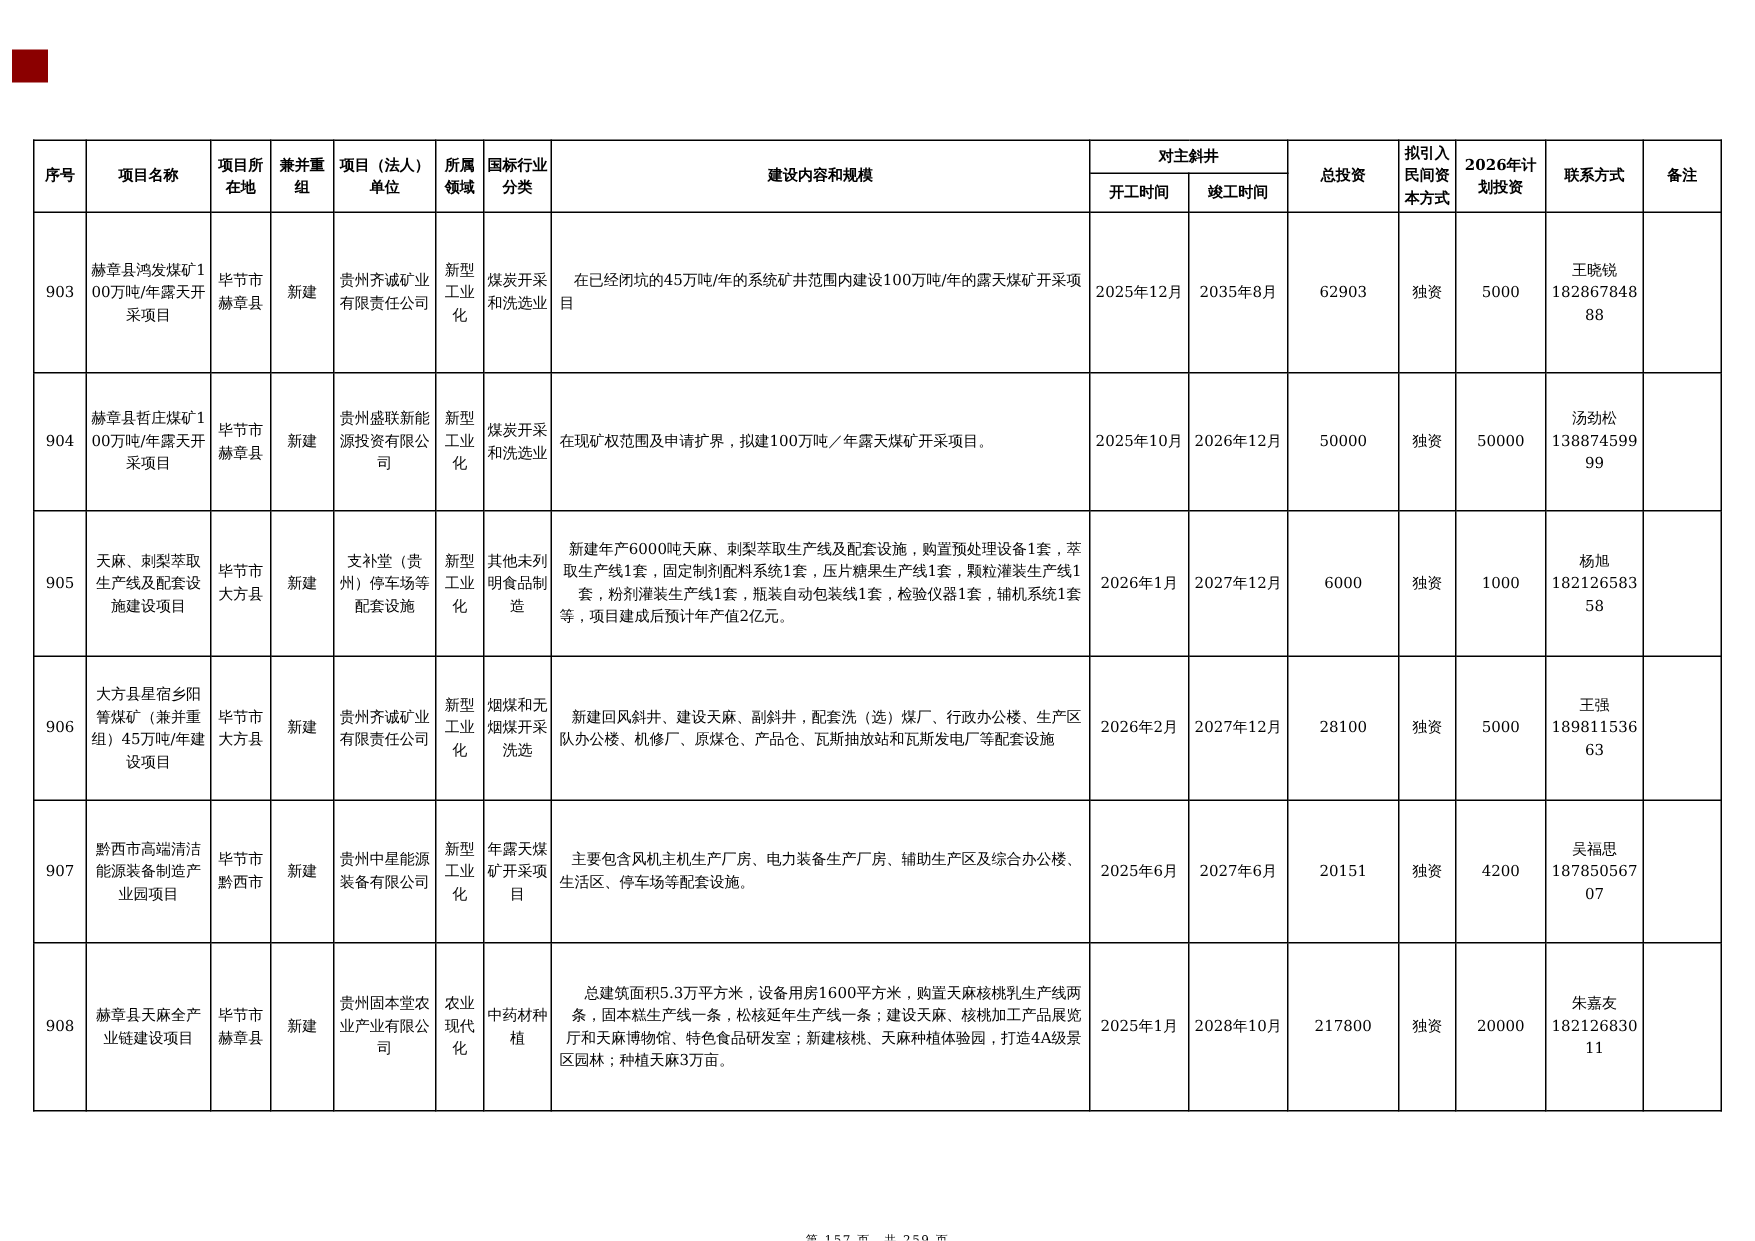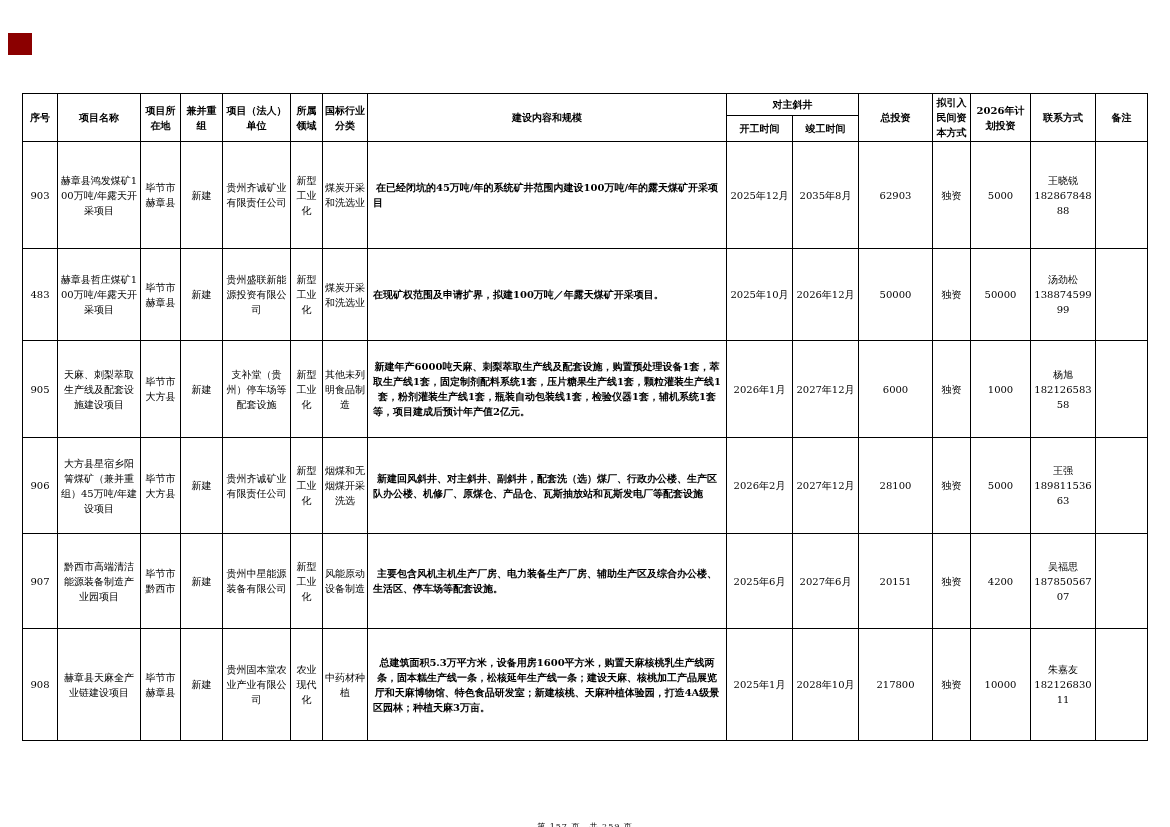--- a/index.html
+++ b/index.html
@@ -36,24 +36,23 @@
   .doc-table th { font-weight: bold; padding: 1px 1px; }
   thead tr.group-row { height: 22px; }
   thead tr.sub-row { height: 26px; }
   tbody tr:nth-child(1) { height: 107px; }
   tbody tr:nth-child(2) { height: 92px; }
   tbody tr:nth-child(3) { height: 97px; }
   tbody tr:nth-child(4) { height: 96px; }
   tbody tr:nth-child(5) { height: 95px; }
   tbody tr:nth-child(6) { height: 112px; }
   td.content-cell {
-    text-align: center;
+    text-align: right;
     text-align-last: left;
     padding: 2px 5px;
-    font-weight: bold;
   }
   .contact-name, .contact-phone { display: block; }
   .page-footer {
     position: absolute;
     left: 0; right: 0;
     top: 821px;
     text-align: center;
     font-size: 8px;
     letter-spacing: 1px;
   }
@@ -118,21 +117,21 @@
     <td>62903</td>
     <td>独资</td>
     <td>5000</td>
     <td>
       <span class="contact-name">王晓锐</span>
       <span class="contact-phone">18286784888</span>
     </td>
     <td></td>
   </tr>
       <tr>
-    <td>483</td>
+    <td>904</td>
     <td>赫章县哲庄煤矿100万吨/年露天开采项目</td>
     <td>毕节市赫章县</td>
     <td>新建</td>
     <td>贵州盛联新能源投资有限公司</td>
     <td>新型工业化</td>
     <td>煤炭开采和洗选业</td>
     <td class="content-cell">在现矿权范围及申请扩界，拟建100万吨／年露天煤矿开采项目。</td>
     <td>2025年10月</td>
     <td>2026年12月</td>
     <td>50000</td>
@@ -165,40 +164,40 @@
     <td></td>
   </tr>
       <tr>
     <td>906</td>
     <td>大方县星宿乡阳箐煤矿（兼并重组）45万吨/年建设项目</td>
     <td>毕节市大方县</td>
     <td>新建</td>
     <td>贵州齐诚矿业有限责任公司</td>
     <td>新型工业化</td>
     <td>烟煤和无烟煤开采洗选</td>
-    <td class="content-cell">新建回风斜井、对主斜井、副斜井，配套洗（选）煤厂、行政办公楼、生产区队办公楼、机修厂、原煤仓、产品仓、瓦斯抽放站和瓦斯发电厂等配套设施</td>
+    <td class="content-cell">新建回风斜井、建设天麻、副斜井，配套洗（选）煤厂、行政办公楼、生产区队办公楼、机修厂、原煤仓、产品仓、瓦斯抽放站和瓦斯发电厂等配套设施</td>
     <td>2026年2月</td>
     <td>2027年12月</td>
     <td>28100</td>
     <td>独资</td>
     <td>5000</td>
     <td>
       <span class="contact-name">王强</span>
       <span class="contact-phone">18981153663</span>
     </td>
     <td></td>
   </tr>
       <tr>
     <td>907</td>
     <td>黔西市高端清洁能源装备制造产业园项目</td>
     <td>毕节市黔西市</td>
     <td>新建</td>
     <td>贵州中星能源装备有限公司</td>
     <td>新型工业化</td>
-    <td>风能原动设备制造</td>
+    <td>年露天煤矿开采项目</td>
     <td class="content-cell">主要包含风机主机生产厂房、电力装备生产厂房、辅助生产区及综合办公楼、生活区、停车场等配套设施。</td>
     <td>2025年6月</td>
     <td>2027年6月</td>
     <td>20151</td>
     <td>独资</td>
     <td>4200</td>
     <td>
       <span class="contact-name">吴福思</span>
       <span class="contact-phone">18785056707</span>
     </td>
@@ -210,21 +209,21 @@
     <td>毕节市赫章县</td>
     <td>新建</td>
     <td>贵州固本堂农业产业有限公司</td>
     <td>农业现代化</td>
     <td>中药材种植</td>
     <td class="content-cell">总建筑面积5.3万平方米，设备用房1600平方米，购置天麻核桃乳生产线两条，固本糕生产线一条，松核延年生产线一条；建设天麻、核桃加工产品展览厅和天麻博物馆、特色食品研发室；新建核桃、天麻种植体验园，打造4A级景区园林；种植天麻3万亩。</td>
     <td>2025年1月</td>
     <td>2028年10月</td>
     <td>217800</td>
     <td>独资</td>
-    <td>10000</td>
+    <td>20000</td>
     <td>
       <span class="contact-name">朱嘉友</span>
       <span class="contact-phone">18212683011</span>
     </td>
     <td></td>
   </tr>
     </tbody>
 </table>
 
 <div class="page-footer">第 157 页，共 259 页</div>

